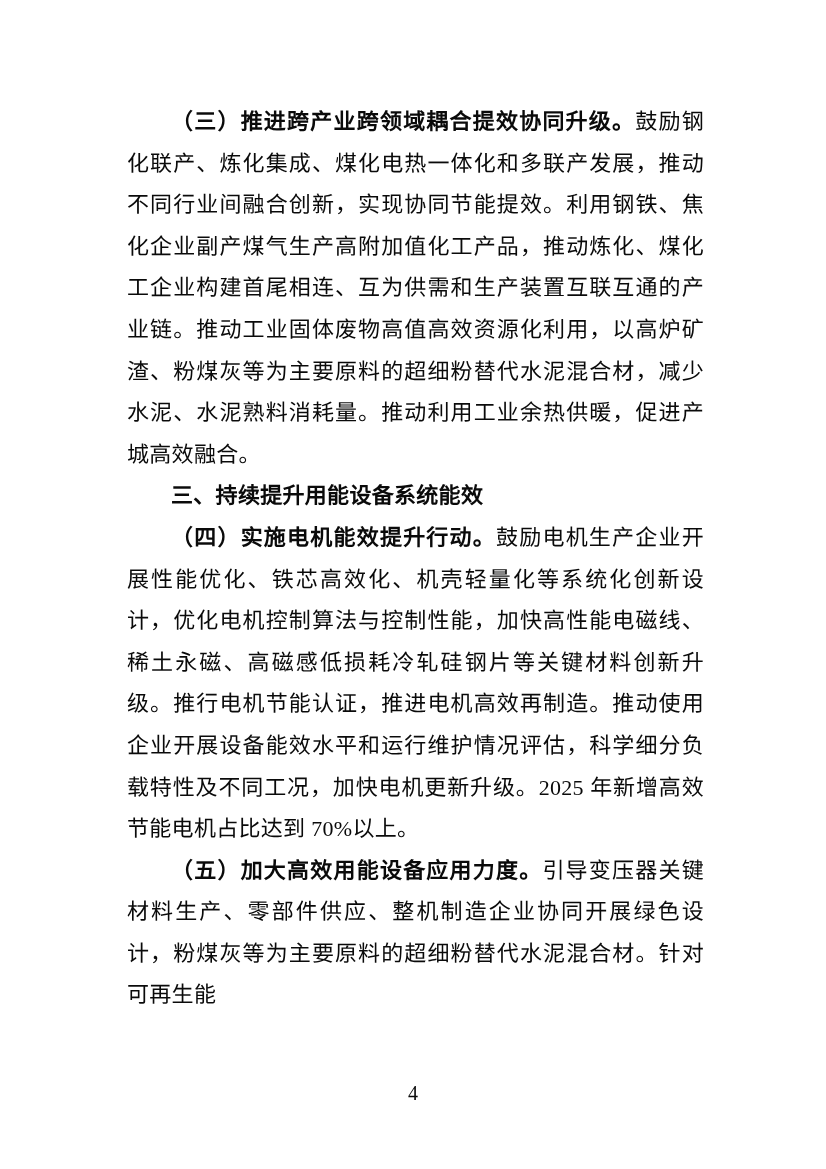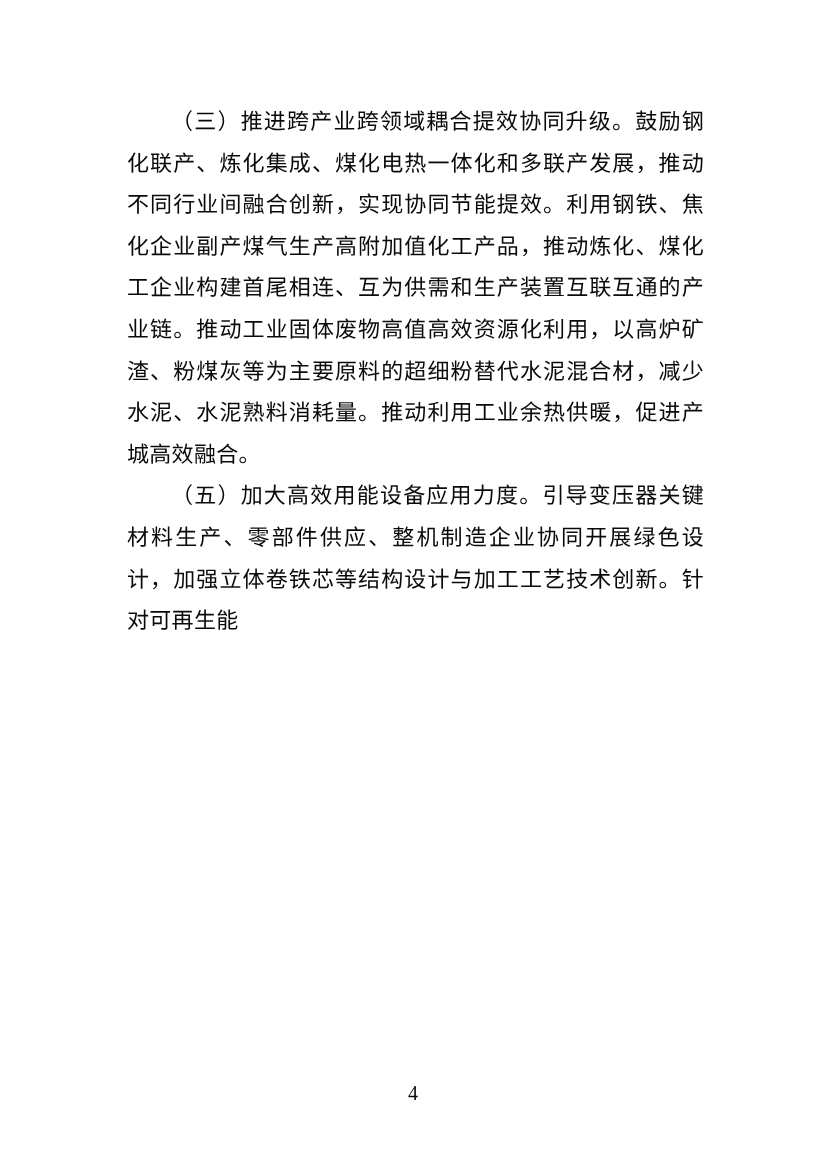--- a/index.html
+++ b/index.html
@@ -25,21 +25,21 @@
   .para {
     margin: 0;
     font-size: 22px;
     line-height: 41.6px;
     text-indent: 2em;
     text-align: justify;
     text-justify: inter-ideograph;
     letter-spacing: 0.3px;
   }
   .para .lead {
-    font-weight: normal;
+    font-weight: bold;
   }
   .heading {
     margin: 0;
     font-size: 22px;
     line-height: 41.6px;
     text-indent: 2em;
     font-weight: bold;
     font-family: "Liberation Sans", "DejaVu Sans", sans-serif;
     letter-spacing: 0.3px;
   }
@@ -55,21 +55,23 @@
   }
 </style>
 </head>
 <body>
 
 <div class="page">
   <div class="content">
 
     <p class="para"><span class="lead">（三）推进跨产业跨领域耦合提效协同升级。</span><span>鼓励钢化联产、炼化集成、煤化电热一体化和多联产发展，推动不同行业间融合创新，实现协同节能提效。利用钢铁、焦化企业副产煤气生产高附加值化工产品，推动炼化、煤化工企业构建首尾相连、互为供需和生产装置互联互通的产业链。推动工业固体废物高值高效资源化利用，以高炉矿渣、粉煤灰等为主要原料的超细粉替代水泥混合材，减少水泥、水泥熟料消耗量。推动利用工业余热供暖，促进产城高效融合。</span></p>
 
+    <div class="heading">三、持续提升用能设备系统能效</div>
 
 
+    <p class="para"><span class="lead">（四）实施电机能效提升行动。</span><span>鼓励电机生产企业开展性能优化、铁芯高效化、机壳轻量化等系统化创新设计，优化电机控制算法与控制性能，加快高性能电磁线、稀土永磁、高磁感低损耗冷轧硅钢片等关键材料创新升级。推行电机节能认证，推进电机高效再制造。推动使用企业开展设备能效水平和运行维护情况评估，科学细分负载特性及不同工况，加快电机更新升级。2025 年新增高效节能电机占比达到 70%以上。</span></p>
 
-    <p class="para"><span class="lead">（五）加大高效用能设备应用力度。</span><span>引导变压器关键材料生产、零部件供应、整机制造企业协同开展绿色设计，加强立体卷铁芯等结构设计与加工工艺技术创新。针对可再生能</span></p>
+    <p class="para"><span class="lead">（五）加大高效用能设备应用力度。</span><span>引导变压器关键材料生产、零部件供应、整机制造企业协同开展绿色设计，粉煤灰等为主要原料的超细粉替代水泥混合材。针对可再生能</span></p>
 
   </div>
 
   <div class="page-footer">4</div>
 </div>
 
 </body></html>

